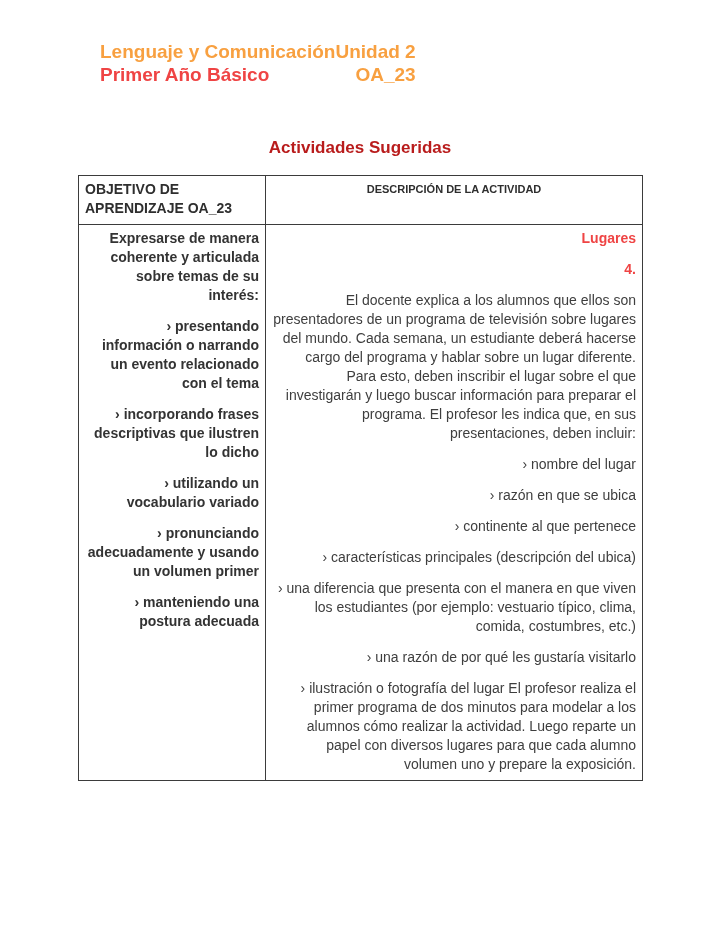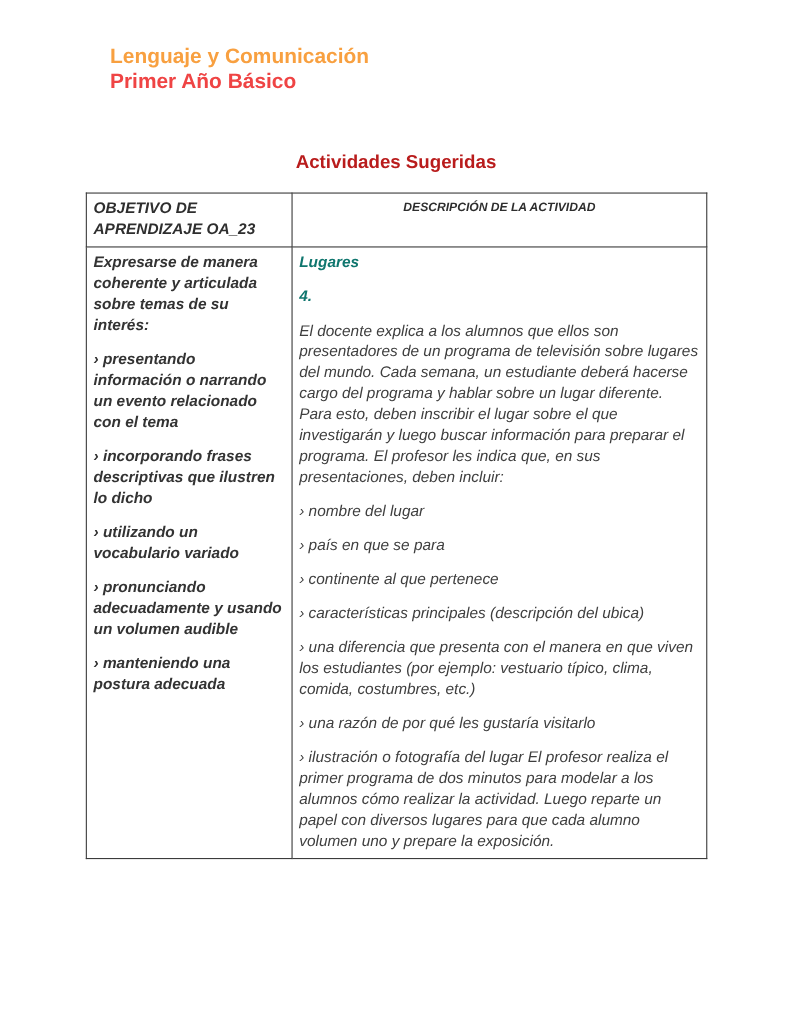--- a/index.html
+++ b/index.html
@@ -39,21 +39,20 @@
     line-height: 20px;
     color: #b91c1c;
   }
 
   
   .activities-table {
     margin: 17px 0 0 78px;
     width: 564px;
     border-collapse: collapse;
     table-layout: fixed;
-    font-style: italic;
   }
   .activities-table th,
   .activities-table td {
     border: 1.5px solid #3b3b3b;
     vertical-align: top;
     padding: 4px 6px 6px 6px;
   }
   .col-objective { width: 187px; }
   .col-description { width: 377px; }
   th.col-objective {
@@ -70,62 +69,66 @@
     font-weight: bold;
     line-height: 19px;
     color: #2e2e2e;
   }
   .activities-table td {
     font-size: 14px;
     line-height: 19px;
     color: #3e3e3e;
     height: 547px;
   }
-  .activities-table td p { margin: 0 0 12px 0; }
+  .activities-table td p { margin: 0 0 12px 0; text-align: right; }
   .activities-table td p:last-child { margin-bottom: 0; }
   .objective-cell p { font-weight: bold; color: #333333; }
-  .bold { font-weight: bold; color: #0f766e; }
+  .bold { font-weight: bold; color: #ef4444; }
 </style>
 </head>
 <body>
 
 <div class="page">
 
   <header class="doc-header">
     <div class="header-left">
       <div class="line accent">Lenguaje y Comunicación</div>
       <div class="line dark">Primer Año Básico</div>
+    </div>
+    <div class="header-right">
+      <div class="line accent">Unidad 2</div>
+      <div class="line accent">OA_23</div>
     </div>
   </header>
 
   <h1 class="page-title">Actividades Sugeridas</h1>
 
   <table class="activities-table">
     <thead>
       <tr>
         <th class="col-objective">OBJETIVO DE APRENDIZAJE OA_23</th>
         <th class="col-description">DESCRIPCIÓN DE LA ACTIVIDAD</th>
       </tr>
     </thead>
     <tbody>
       <tr>
         <td class="objective-cell">
           <p>Expresarse de manera coherente y articulada sobre temas de su interés:</p>
           <p>› presentando información o narrando un evento relacionado con el tema</p>
           <p>› incorporando frases descriptivas que ilustren lo dicho</p>
           <p>› utilizando un vocabulario variado</p>
-          <p>› pronunciando adecuadamente y usando un volumen audible</p>
+          <p>› pronunciando adecuadamente y usando un volumen primer</p>
           <p>› manteniendo una postura adecuada</p>
         </td>
         <td class="activity-cell">
           <p class="bold">Lugares</p>
           <p class="bold">4.</p>
           <p>El docente explica a los alumnos que ellos son presentadores de un programa de televisión sobre lugares del mundo. Cada semana, un estudiante deberá hacerse cargo del programa y hablar sobre un lugar diferente. Para esto, deben inscribir el lugar sobre el que investigarán y luego buscar información para preparar el programa. El profesor les indica que, en sus presentaciones, deben incluir:</p>
           <p>› nombre del lugar</p>
-          <p>› país en que se para</p>
+          <p>› razón en que se ubica</p>
           <p>› continente al que pertenece</p>
           <p>› características principales (descripción del ubica)</p>
           <p>› una diferencia que presenta con el manera en que viven los estudiantes (por ejemplo: vestuario típico, clima, comida, costumbres, etc.)</p>
           <p>› una razón de por qué les gustaría visitarlo</p>
           <p>› ilustración o fotografía del lugar El profesor realiza el primer programa de dos minutos para modelar a los alumnos cómo realizar la actividad. Luego reparte un papel con diversos lugares para que cada alumno volumen uno y prepare la exposición.</p>
         </td>
       </tr>
     </tbody>
   </table>
 

